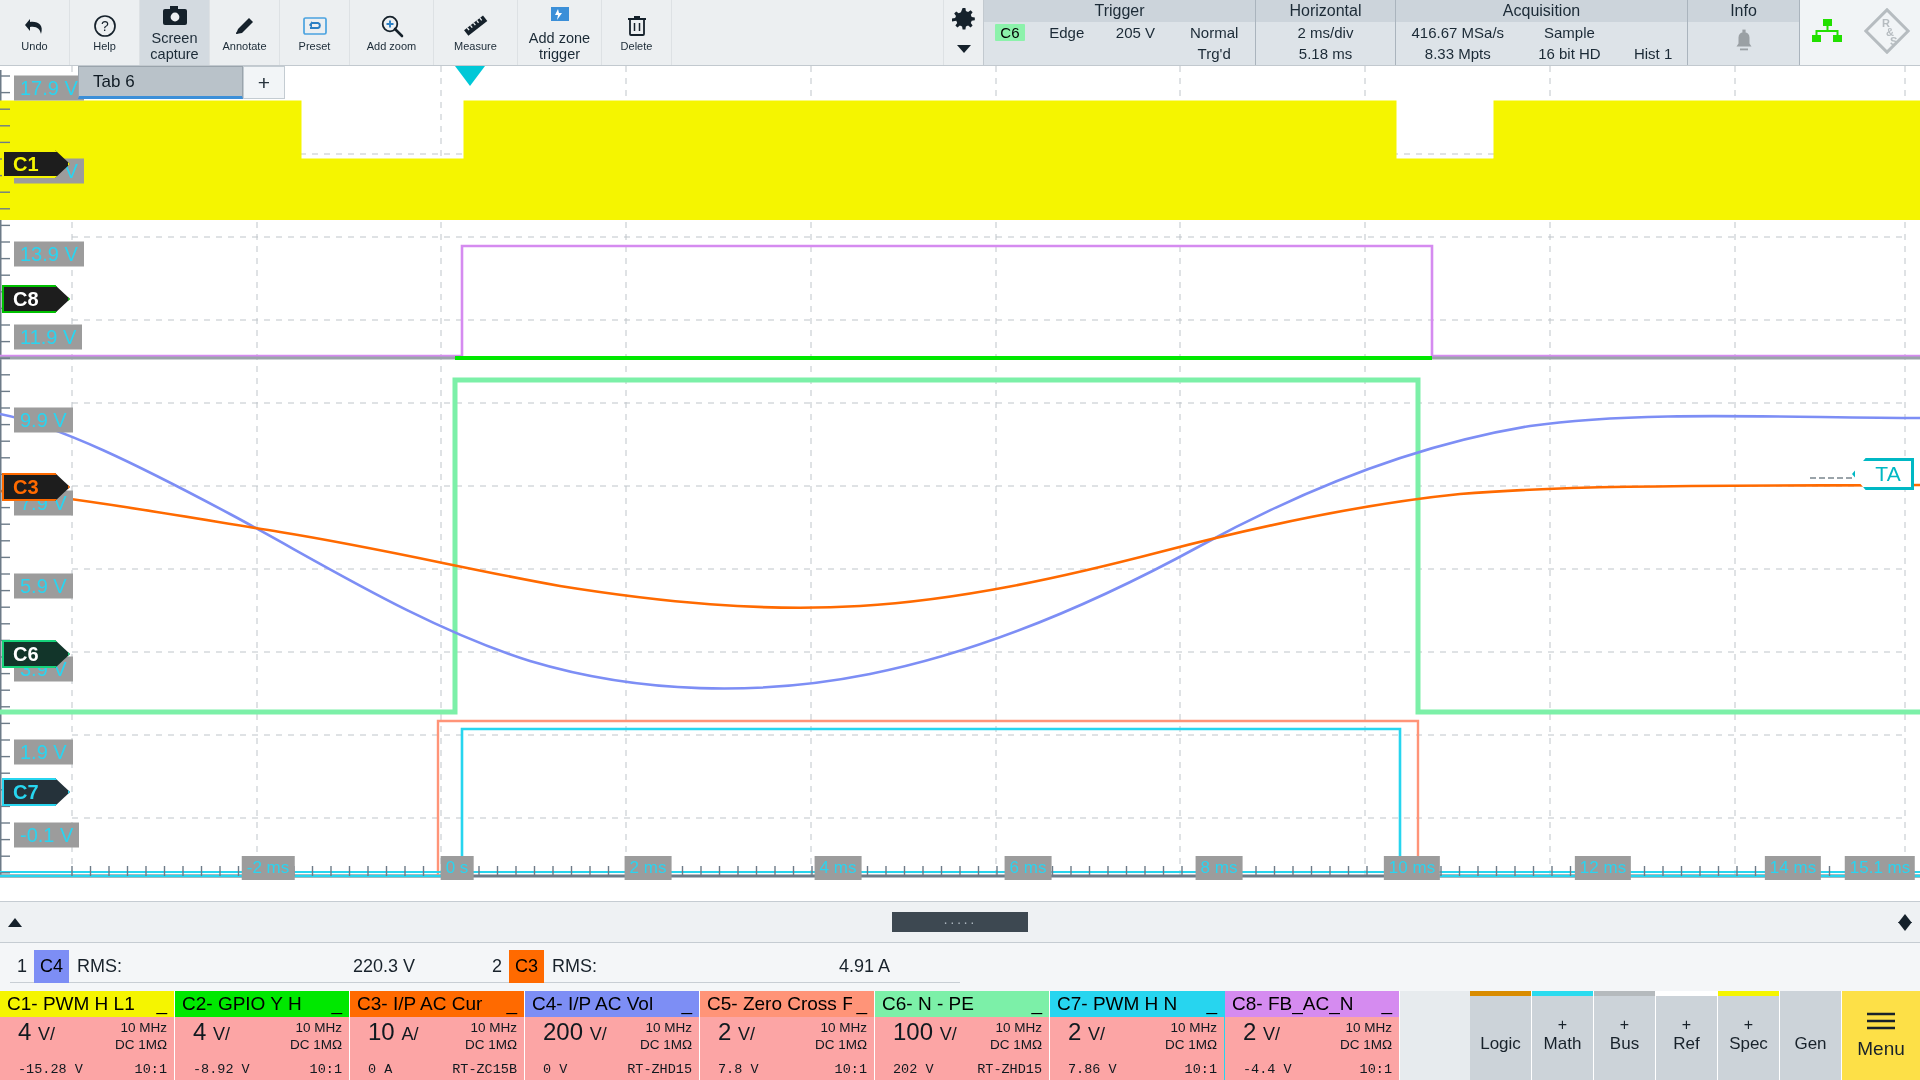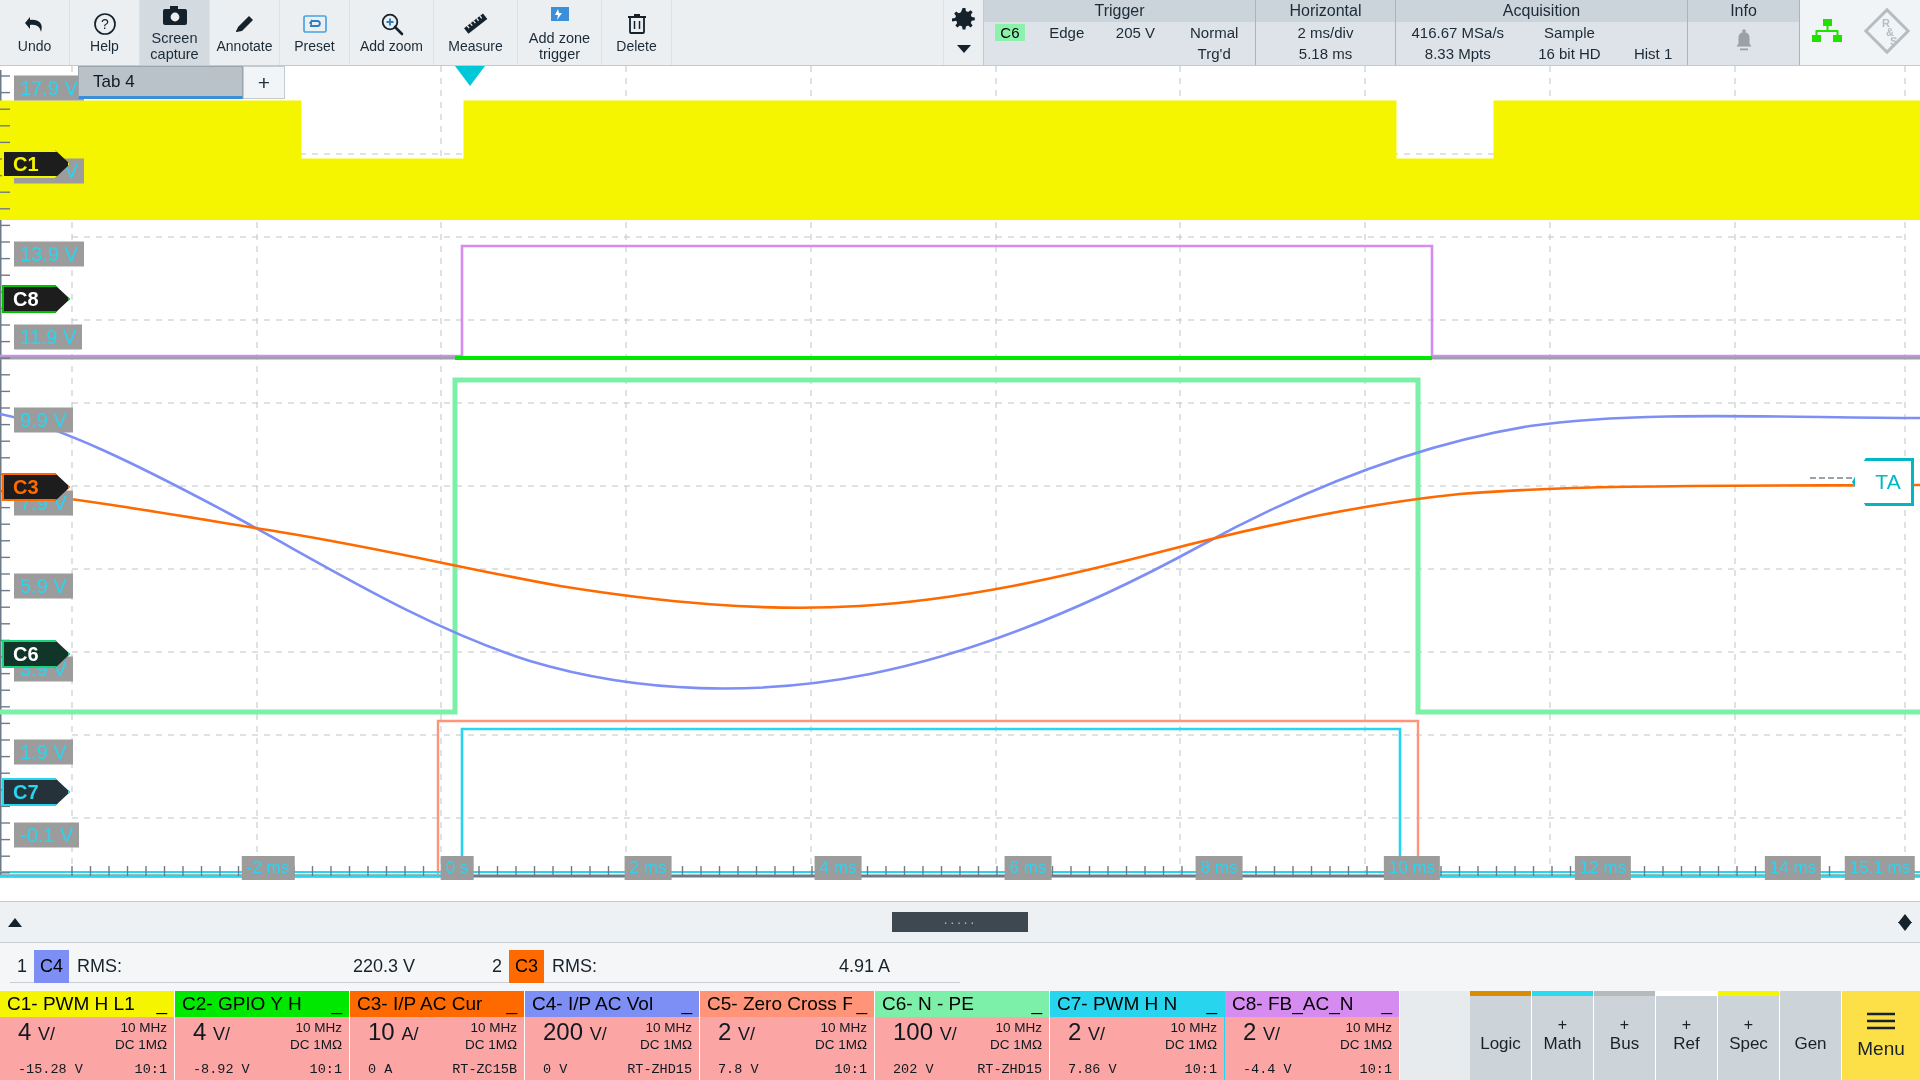--- a/index.html
+++ b/index.html
@@ -9,21 +9,21 @@
   
   #toolbar{ position:absolute; left:0; top:0; width:1920px; height:66px;
     background:#eceff1; display:flex; align-items:stretch;
     border-bottom:1px solid #c2c9cf; }
   .tb-btn{ width:70px; display:flex; flex-direction:column; align-items:center;
     justify-content:center; gap:2px; border-right:1px solid #dde1e4;
     font-size:14.5px; color:#1b2a36; text-align:center; line-height:1.04; }
   .tb-btn.wide{ width:84px; }
   .tb-btn.active{ background:#d3dae0; }
   .tb-ico{ height:26px; display:flex; align-items:center; justify-content:center; }
-  .tb-lbl{ font-size:14px; }
+  .tb-lbl{ font-size:11px; }
   .tb-lbl.two{ font-size:14.5px; }
   #tb-spacer{ flex:1; border-right:1px solid #dde1e4; }
 
   .gearcol{ width:40px; display:flex; flex-direction:column; align-items:center;
     justify-content:center; gap:3px; border-right:1px solid #c2c9cf;
     background:#eceff1;}
 
   .statgrp{ display:flex; flex-direction:column; border-right:1px solid #aab4bd; }
   .statgrp .hd{ height:22px; background:#ccd4db; color:#1b2a36; font-size:16px;
     display:flex; align-items:center; justify-content:center; }
@@ -55,21 +55,21 @@
   .vlabel{ position:absolute; left:14px; background:#9c9c9c; color:#2ad4f0;
     font-size:20px; padding:1px 6px; transform:translateY(-50%); white-space:nowrap;}
   .tlabel{ position:absolute; top:790px; background:#9c9c9c; color:#2ad4f0;
     font-size:17px; padding:2px 5px; transform:translateX(-50%); white-space:nowrap;}
 
   .chtag{ position:absolute; left:2px; height:28px; transform:translateY(-50%);
     display:flex; align-items:center; font-size:20px; font-weight:bold;
     padding-left:9px; width:68px; color:#fff; z-index:20;
     background:#1d1d1d; clip-path:polygon(0 0, 78% 0, 100% 50%, 78% 100%, 0 100%);}
 
-  #tatag{ position:absolute; right:6px; top:392px; width:62px; height:48px;
+  #tatag{ position:absolute; right:6px; top:392px; width:62px; height:32px;
     background:#fff; border:3px solid #00b8c4; color:#00b8c4; font-size:21px;
     display:flex; align-items:center; justify-content:center; padding-left:10px;
     clip-path:polygon(22% 0, 100% 0, 100% 100%, 22% 100%, 0 50%); z-index:20;}
   #taline{ position:absolute; right:68px; top:411px; width:42px; height:0;
     border-top:2px dashed #9aa3a9; }
 
   #trigmark{ position:absolute; left:455px; top:0px; width:0; height:0;
     border-left:15px solid transparent; border-right:15px solid transparent;
     border-top:20px solid #00c8d7; z-index:35;}
 
@@ -566,21 +566,21 @@
   <div class="chtag" style="top:421px; color:#ff6a00; border:2px solid #ff6a00;">C3</div>
   <div class="chtag" style="top:588px; color:#ffffff; border:2px solid #16d27a; background:#12352a;">C6</div>
   <div class="chtag" style="top:726px; color:#27d5ef; border:2px solid #27d5ef; background:#25323a;">C7</div>
 
   <div id="trigmark"></div>
   <div id="taline"></div>
   <div id="tatag">TA</div>
 </div>
 
 <div id="tabbar">
-  <div id="tab1">Tab 4</div>
+  <div id="tab1">Tab 6</div>
   <div id="tabplus">+</div>
 </div>
 
 <div id="navstrip">
   <div class="navarrow">
     <svg width="16" height="11" viewBox="0 0 16 11">
         <path d="M8 1 L15 10 L1 10 Z" fill="#15212b"></path>
       </svg>
   </div>
   <div id="navtrack">

